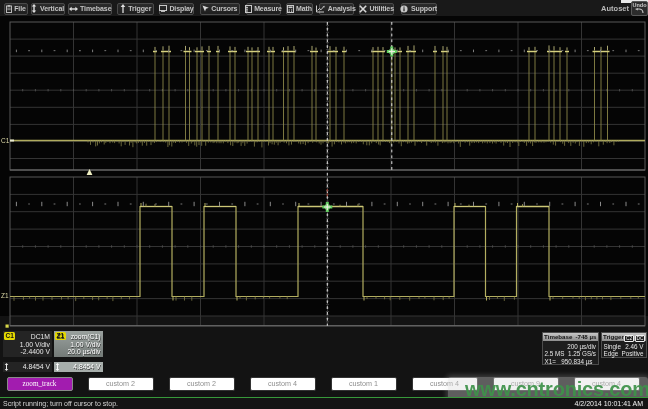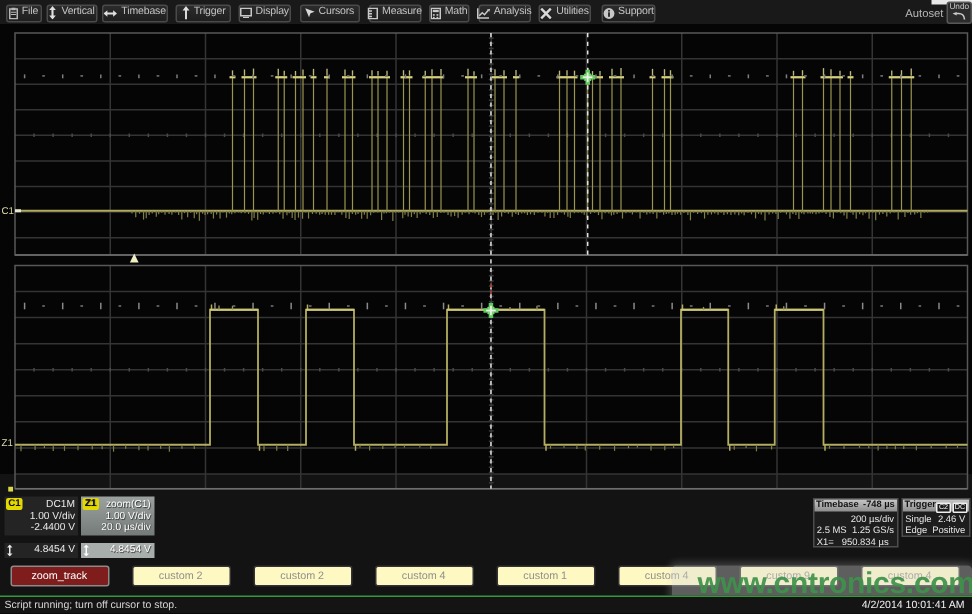--- a/index.html
+++ b/index.html
@@ -1,19 +1,19 @@
 <!DOCTYPE html>
 <html><head><meta charset="utf-8"><style>
 * { margin:0; padding:0; box-sizing:border-box; }
 html,body { width:648px; height:409px; background:#000; overflow:hidden;
   font-family:"Liberation Sans", sans-serif; }
 #scr { position:relative; width:648px; height:409px; background:#050505; }
 
 
-#menubar { position:absolute; left:0; top:0; width:648px; height:16px; background:#191919; }
+#menubar { position:absolute; left:0; top:0; width:648px; height:16px; background:#191919;font-weight:bold; }
 .mbtn { position:absolute; top:3px; height:11.5px; background:linear-gradient(#2b2b2b,#1f1f1f);
   border:1px solid #4a4a4a; border-radius:2px; color:#c4c4c4; font-size:7px; letter-spacing:-0.1px;
   display:flex; align-items:center; justify-content:center; gap:2.5px; }
 .mbtn svg { flex:0 0 auto; display:block; }
 .mbtn span { white-space:nowrap; transform:translateY(-0.5px); }
 #autoset { position:absolute; right:19px; top:4px; font-size:7.5px; color:#b8b8b8; }
 #undo { position:absolute; right:0px; top:0.5px; width:17px; height:15px; background:#2c2c2c;
   border:1px solid #585858; border-radius:2px; color:#ccc; font-size:5.5px; text-align:center; line-height:6px; }
 
 
@@ -28,24 +28,24 @@
   text-shadow:0.5px 0.5px 0.5px #333; }
 .z1s { background:#a7aeab; color:#fff; text-shadow:0.5px 0.5px 0.5px #333; }
 
 .ibox { position:absolute; top:15.5px; background:#1d1d1d; border:1px solid #4c4c4c; color:#e6e6e6; font-size:6.3px; }
 .ibox .ihdr { position:absolute; left:0; top:0; right:0; height:8.5px;
   background:linear-gradient(#c6c6c6,#8e8e8e); color:#141414; font-weight:bold; font-size:6.2px; }
 .tbadge { display:inline-block; background:#1d1d1d; color:#fff; border:0.5px solid #eee;
   border-radius:1px; font-size:4.8px; font-weight:normal; padding:0 0.5px; line-height:5.2px; }
 
 
-.tab { position:absolute; top:377px; width:66px; height:13.5px; background:#fef9c3;
+.tab { position:absolute; top:377px; width:66px; height:13.5px; background:#ffffff;
   border:1px solid #333; border-radius:2px; color:#8f8f8f; font-size:7.2px;
   text-align:center; line-height:12px; }
-.tab.active { background:#7f1d1d; border-color:#8a8a8a; color:#fff; }
+.tab.active { background:#a21caf; border-color:#8a8a8a; color:#fff;font-family:Liberation Serif, serif; }
 
 
 #wmbg { position:absolute; left:448px; top:377px; width:200px; height:29px;
   background:rgba(218,218,218,0.38); border-radius:3px;
   box-shadow:0 0 5px 2px rgba(218,218,218,0.22); }
 #wm { position:absolute; left:465px; top:378px; font-size:20px; font-weight:bold;
   color:rgba(62,146,74,0.93); letter-spacing:-0.2px; }
 
 
 #statusbar { position:absolute; left:0; top:397px; width:648px; height:12px; background:#141414;

